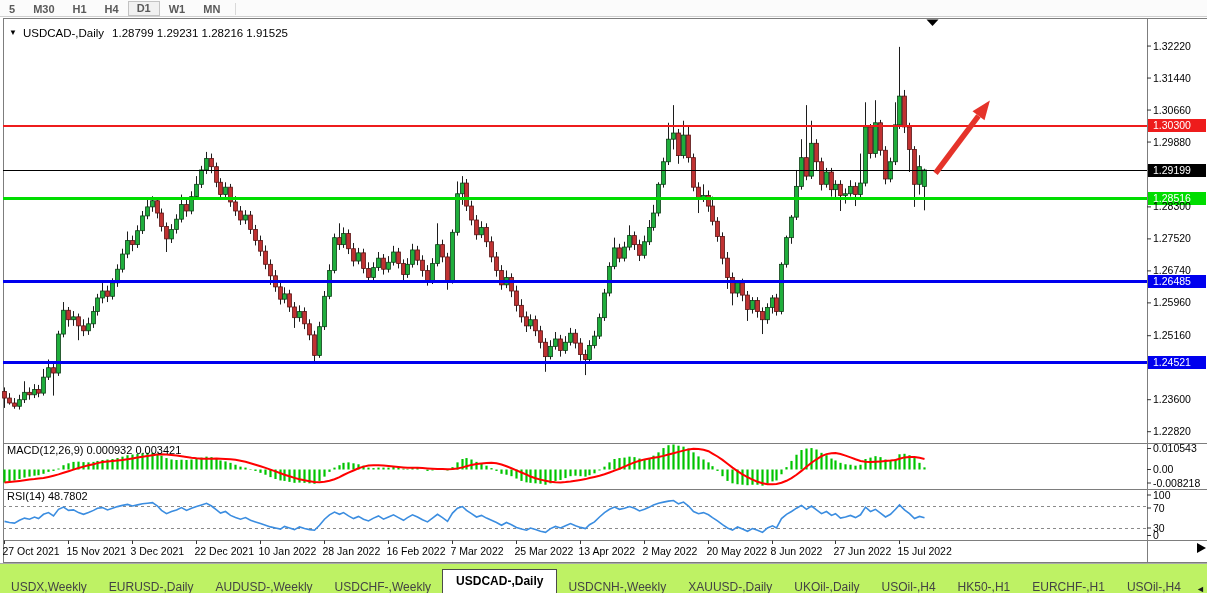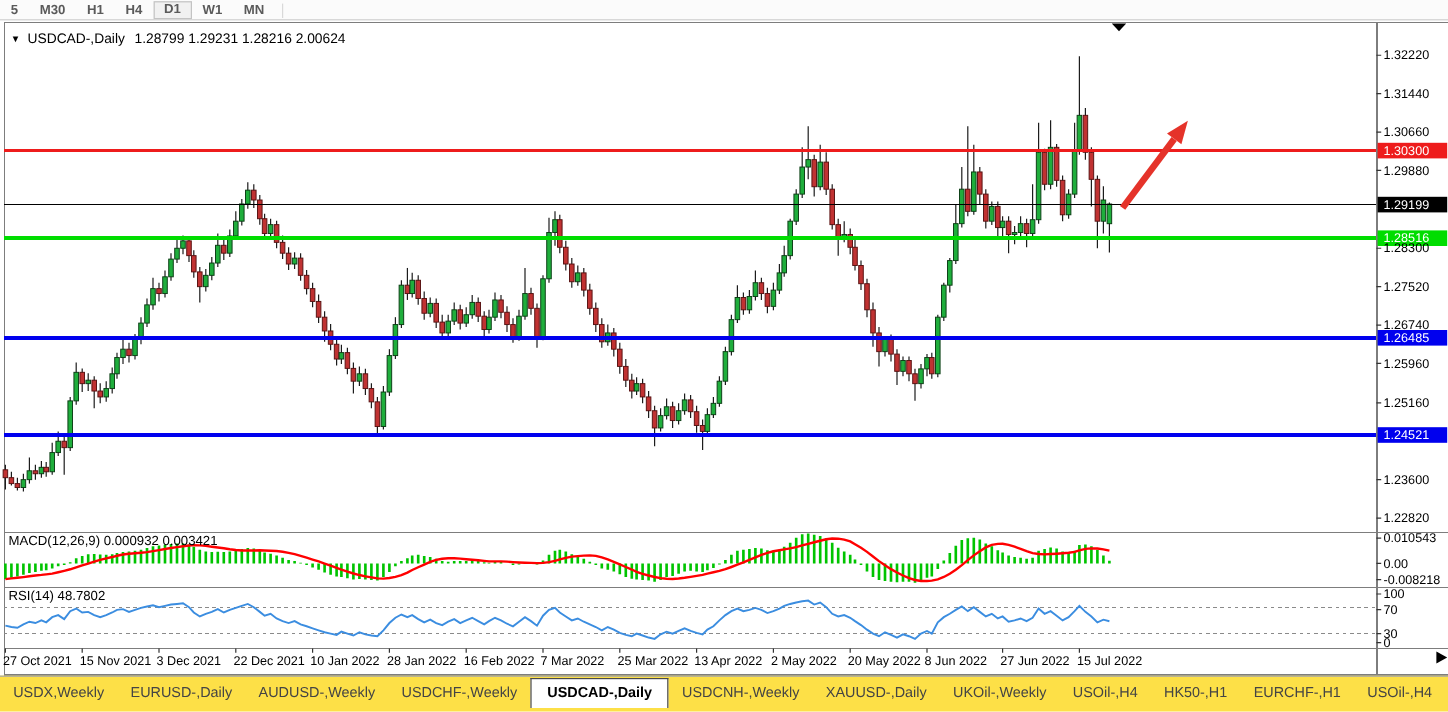--- a/index.html
+++ b/index.html
@@ -13,22 +13,22 @@
   .tf-btn.active{background:#f1f1f1;border:1px solid #c3c3c3;height:13px;line-height:13px;padding:0 8px;text-align:center;}
   .tf-sep{width:1px;height:12px;background:#d9d9d9;margin:1px 6px 0 6px;}
   
   .chart-header{position:absolute;left:9px;top:27px;z-index:5;display:flex;align-items:center;
     font-size:11.5px;color:#000;white-space:pre;}
   .chart-header .tri{font-size:8px;margin-right:6px;position:relative;top:-1px;color:#000;}
   .chart-header .sym{margin-right:8px;}
   svg{position:absolute;left:0;top:18px;}
   svg text{font-family:"Liberation Sans",sans-serif;}
   
-  .tabbar{position:absolute;left:0;top:563px;width:1207px;height:30px;background:#fde047;
-    border-top:1px solid #a9a9a9;display:flex;align-items:flex-start;}
+  .tabbar{position:absolute;left:0;top:563px;width:1207px;height:30px;background:#bef264;
+    border-top:1px solid #a9a9a9;display:flex;align-items:flex-end;}
   .tab{font-size:12px;color:#444;padding:6px 11px 0 11px;white-space:nowrap;cursor:default;}
   .tab.active{background:#ffffff;border:1px solid #4a4a4a;border-bottom:none;font-weight:700;color:#000;
     padding:4px 13px 6px 13px;margin-top:1px;}
   .tab-sep{width:1px;height:13px;background:#a5a5a5;margin-top:7px;}
   .tab-scroll{margin-left:auto;display:flex;align-items:center;padding:6px 8px 0 4px;gap:7px;}
   .scroll-btn{font-size:9px;color:#1a1a1a;cursor:default;line-height:10px;}
 </style>
 </head>
 <body>
 
@@ -40,21 +40,21 @@
       <span class="tf-btn">H4</span>
       <span class="tf-btn active">D1</span>
       <span class="tf-btn">W1</span>
       <span class="tf-btn">MN</span>
       <span class="tf-sep"></span>
     </div>
 
   <div class="chart-header">
     <span class="tri">▼</span>
     <span class="sym">USDCAD-,Daily</span>
-    <span class="vals">1.28799 1.29231 1.28216 2.00624</span>
+    <span class="vals">1.28799 1.29231 1.28216 1.91525</span>
   </div>
 
   <svg id="chart-svg" width="1207" height="546" viewBox="0 0 1207 546">
       <g>
         <line x1="3" y1="0.5" x2="1207" y2="0.5" stroke="#7d7d7d" stroke-width="1" shape-rendering="crispEdges"></line>
         <line x1="3" y1="425.5" x2="1207" y2="425.5" stroke="#7d7d7d" stroke-width="1" shape-rendering="crispEdges"></line>
         <line x1="3" y1="471.5" x2="1207" y2="471.5" stroke="#7d7d7d" stroke-width="1" shape-rendering="crispEdges"></line>
         <line x1="3" y1="522.5" x2="1207" y2="522.5" stroke="#7d7d7d" stroke-width="1" shape-rendering="crispEdges"></line>
         <line x1="3" y1="544.5" x2="1207" y2="544.5" stroke="#7d7d7d" stroke-width="1" shape-rendering="crispEdges"></line>
         <line x1="3.5" y1="0" x2="3.5" y2="544.5" stroke="#7d7d7d" stroke-width="1" shape-rendering="crispEdges"></line>
@@ -744,21 +744,21 @@
       <span class="tab">EURUSD-,Daily</span>
       <span class="tab-sep"></span>
       <span class="tab">AUDUSD-,Weekly</span>
       <span class="tab-sep"></span>
       <span class="tab">USDCHF-,Weekly</span>
       <span class="tab active">USDCAD-,Daily</span>
       <span class="tab">USDCNH-,Weekly</span>
       <span class="tab-sep"></span>
       <span class="tab">XAUUSD-,Daily</span>
       <span class="tab-sep"></span>
-      <span class="tab">UKOil-,Weekly</span>
+      <span class="tab">UKOil-,Daily</span>
       <span class="tab-sep"></span>
       <span class="tab">USOil-,H4</span>
       <span class="tab-sep"></span>
       <span class="tab">HK50-,H1</span>
       <span class="tab-sep"></span>
       <span class="tab">EURCHF-,H1</span>
       <span class="tab-sep"></span>
       <span class="tab">USOil-,H4</span>
       <span class="tab-scroll">
         <span class="scroll-btn">◄</span>

